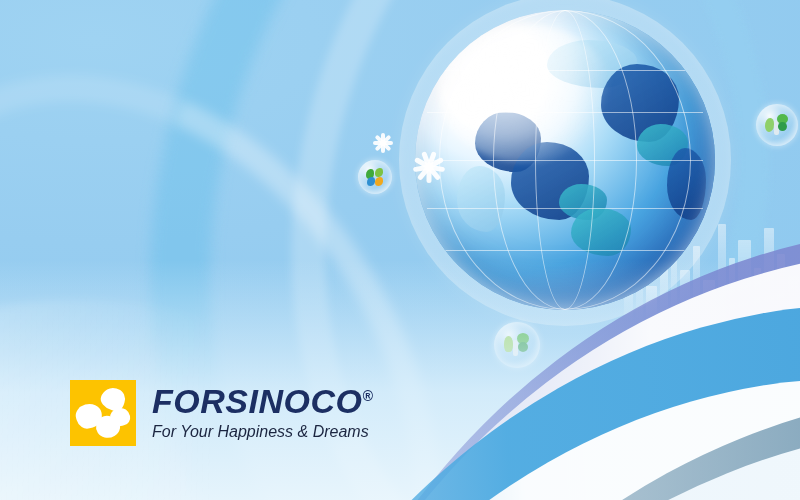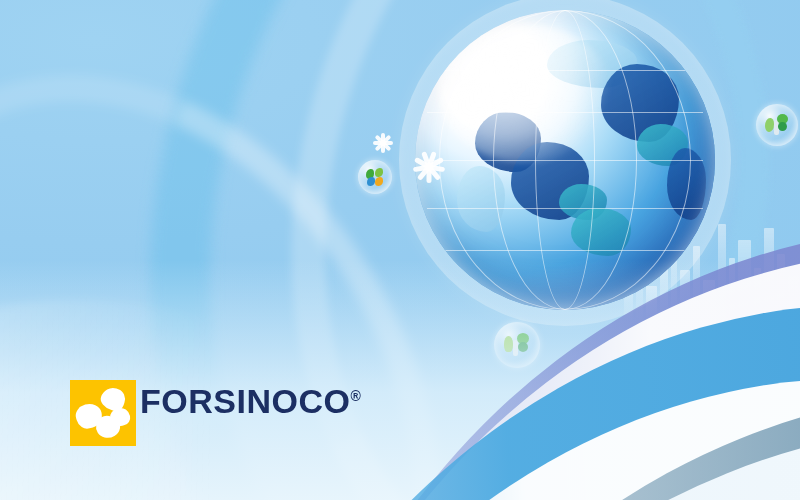--- a/index.html
+++ b/index.html
@@ -284,22 +284,23 @@
     width: 66px; height: 66px;
     background: #fdc300;
     position: relative;
     flex: 0 0 auto;
   }
   .petal {
     position: absolute;
     background: #ffffff;
   }
   .logo-text {
-    margin-left: 4px;
+    margin-left: 16px;
     padding-top: 4px;
+    font-style: italic;
   }
   .logo-name {
     color: #1c2f63;
     font-weight: bold;
     font-size: 34px;
     letter-spacing: 0.5px;
     line-height: 1;
     white-space: nowrap;
   }
   .logo-name sup {
@@ -437,16 +438,17 @@
 
   <div class="logo">
     <div class="logo-mark">
       <div class="petal" style="left:31px; top:8px;  width:24px; height:22px; border-radius:60% 50% 40% 70% / 70% 60% 45% 50%; transform:rotate(18deg);"></div>
       <div class="petal" style="left:40px; top:28px; width:20px; height:18px; border-radius:60% 55% 45% 60% / 55% 65% 50% 50%; transform:rotate(-12deg);"></div>
       <div class="petal" style="left:6px;  top:24px; width:26px; height:24px; border-radius:55% 60% 55% 45% / 50% 55% 60% 55%; transform:rotate(-16deg);"></div>
       <div class="petal" style="left:26px; top:36px; width:24px; height:22px; border-radius:50% 60% 60% 50% / 55% 50% 60% 55%; transform:rotate(12deg);"></div>
     </div>
     <div class="logo-text">
       <div class="logo-name"><span>FORSINOCO</span><sup>®</sup></div>
+      <div class="logo-tag">For Your Happiness &amp; Dreams</div>
     </div>
   </div>
 
 </div>
 
 </body></html>

